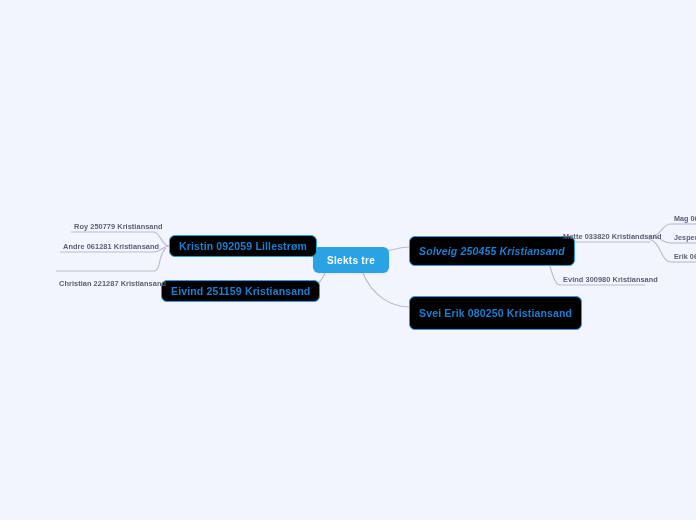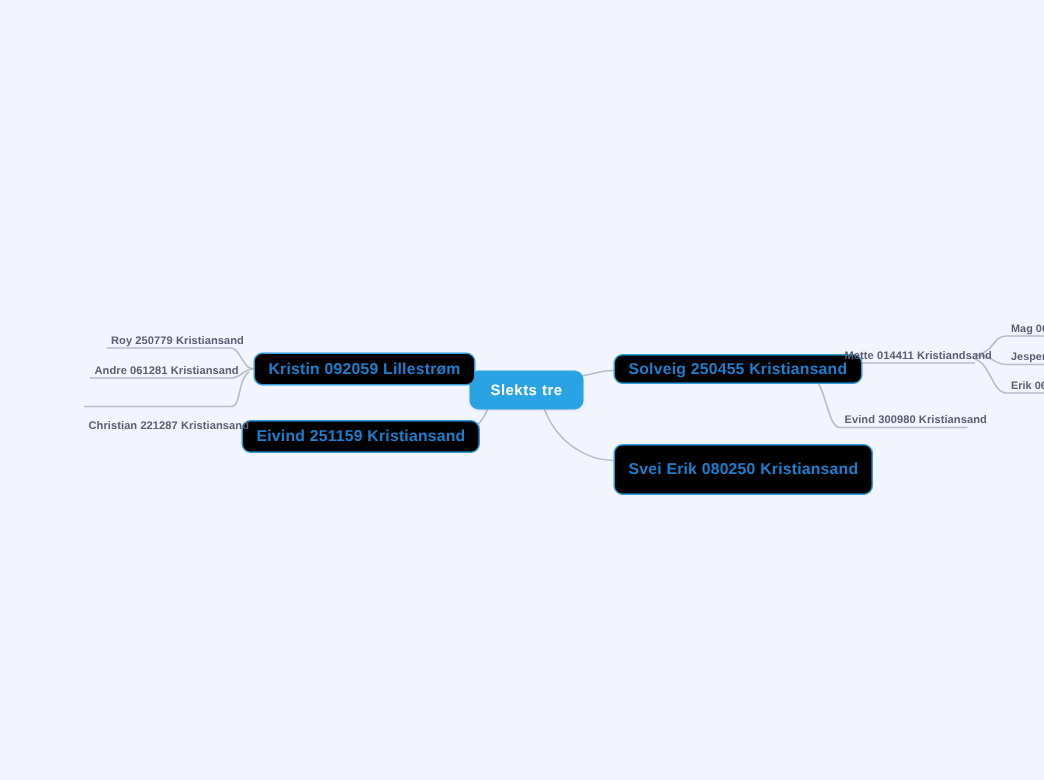--- a/index.html
+++ b/index.html
@@ -118,37 +118,37 @@
     <span>Slekts tre</span>
   </div>
 
   <div id="node-host">
       <div class="node lvl1" id="node-kristin" style="left: 169px; top: 235px; min-width: 119px; height: 22px;">
         <span>Kristin 092059 Lillestrøm</span>
       </div>
       <div class="node lvl1" id="node-eivind" style="left: 161px; top: 280px; min-width: 127px; height: 22px;">
         <span>Eivind 251159 Kristiansand</span>
       </div>
-      <div class="node lvl1" id="node-solveig" style="left: 409px; top: 236px; min-width: 130px; height: 20px;">
+      <div class="node lvl1" id="node-solveig" style="left: 409px; top: 236px; min-width: 130px; height: 30px; font-style: italic;">
         <span>Solveig 250455 Kristiansand</span>
       </div>
       <div class="node lvl1" id="node-sveierik" style="left: 409px; top: 296px; min-width: 135px; height: 34px;">
         <span>Svei Erik 080250 Kristiansand</span>
       </div>
       <div class="node lvl2" id="node-roy" style="left: 71px; top: 220px; min-width: 83px; height: 12px; justify-content: center;">
         <span>Roy 250779 Kristiansand</span>
       </div>
       <div class="node lvl2" id="node-andre" style="left: 60px; top: 240px; min-width: 94px; height: 12px; justify-content: flex-start;">
         <span>Andre 061281 Kristiansand</span>
       </div>
       <div class="node lvl2" id="node-christian" style="left: 56px; top: 259px; min-width: 98px; height: 12px; justify-content: flex-start; margin-top: 18px;">
         <span>Christian 221287 Kristiansand</span>
       </div>
       <div class="node lvl2" id="node-mette" style="left: 560px; top: 230px; min-width: 90px; height: 12px; justify-content: flex-start;">
-        <span>Mette 014411 Kristiandsand</span>
+        <span>Mette 033820 Kristiandsand</span>
       </div>
       <div class="node lvl2" id="node-evind" style="left: 560px; top: 273px; min-width: 85px; height: 12px; justify-content: flex-start;">
         <span>Evind 300980 Kristiansand</span>
       </div>
       <div class="node lvl3" id="node-mag" style="left: 671px; top: 212px; min-width: 40px; height: 12px; justify-content: flex-start;">
         <span>Mag 06</span>
       </div>
       <div class="node lvl3" id="node-jesper" style="left: 671px; top: 231px; min-width: 40px; height: 12px; justify-content: flex-start;">
         <span>Jesper 1</span>
       </div>

